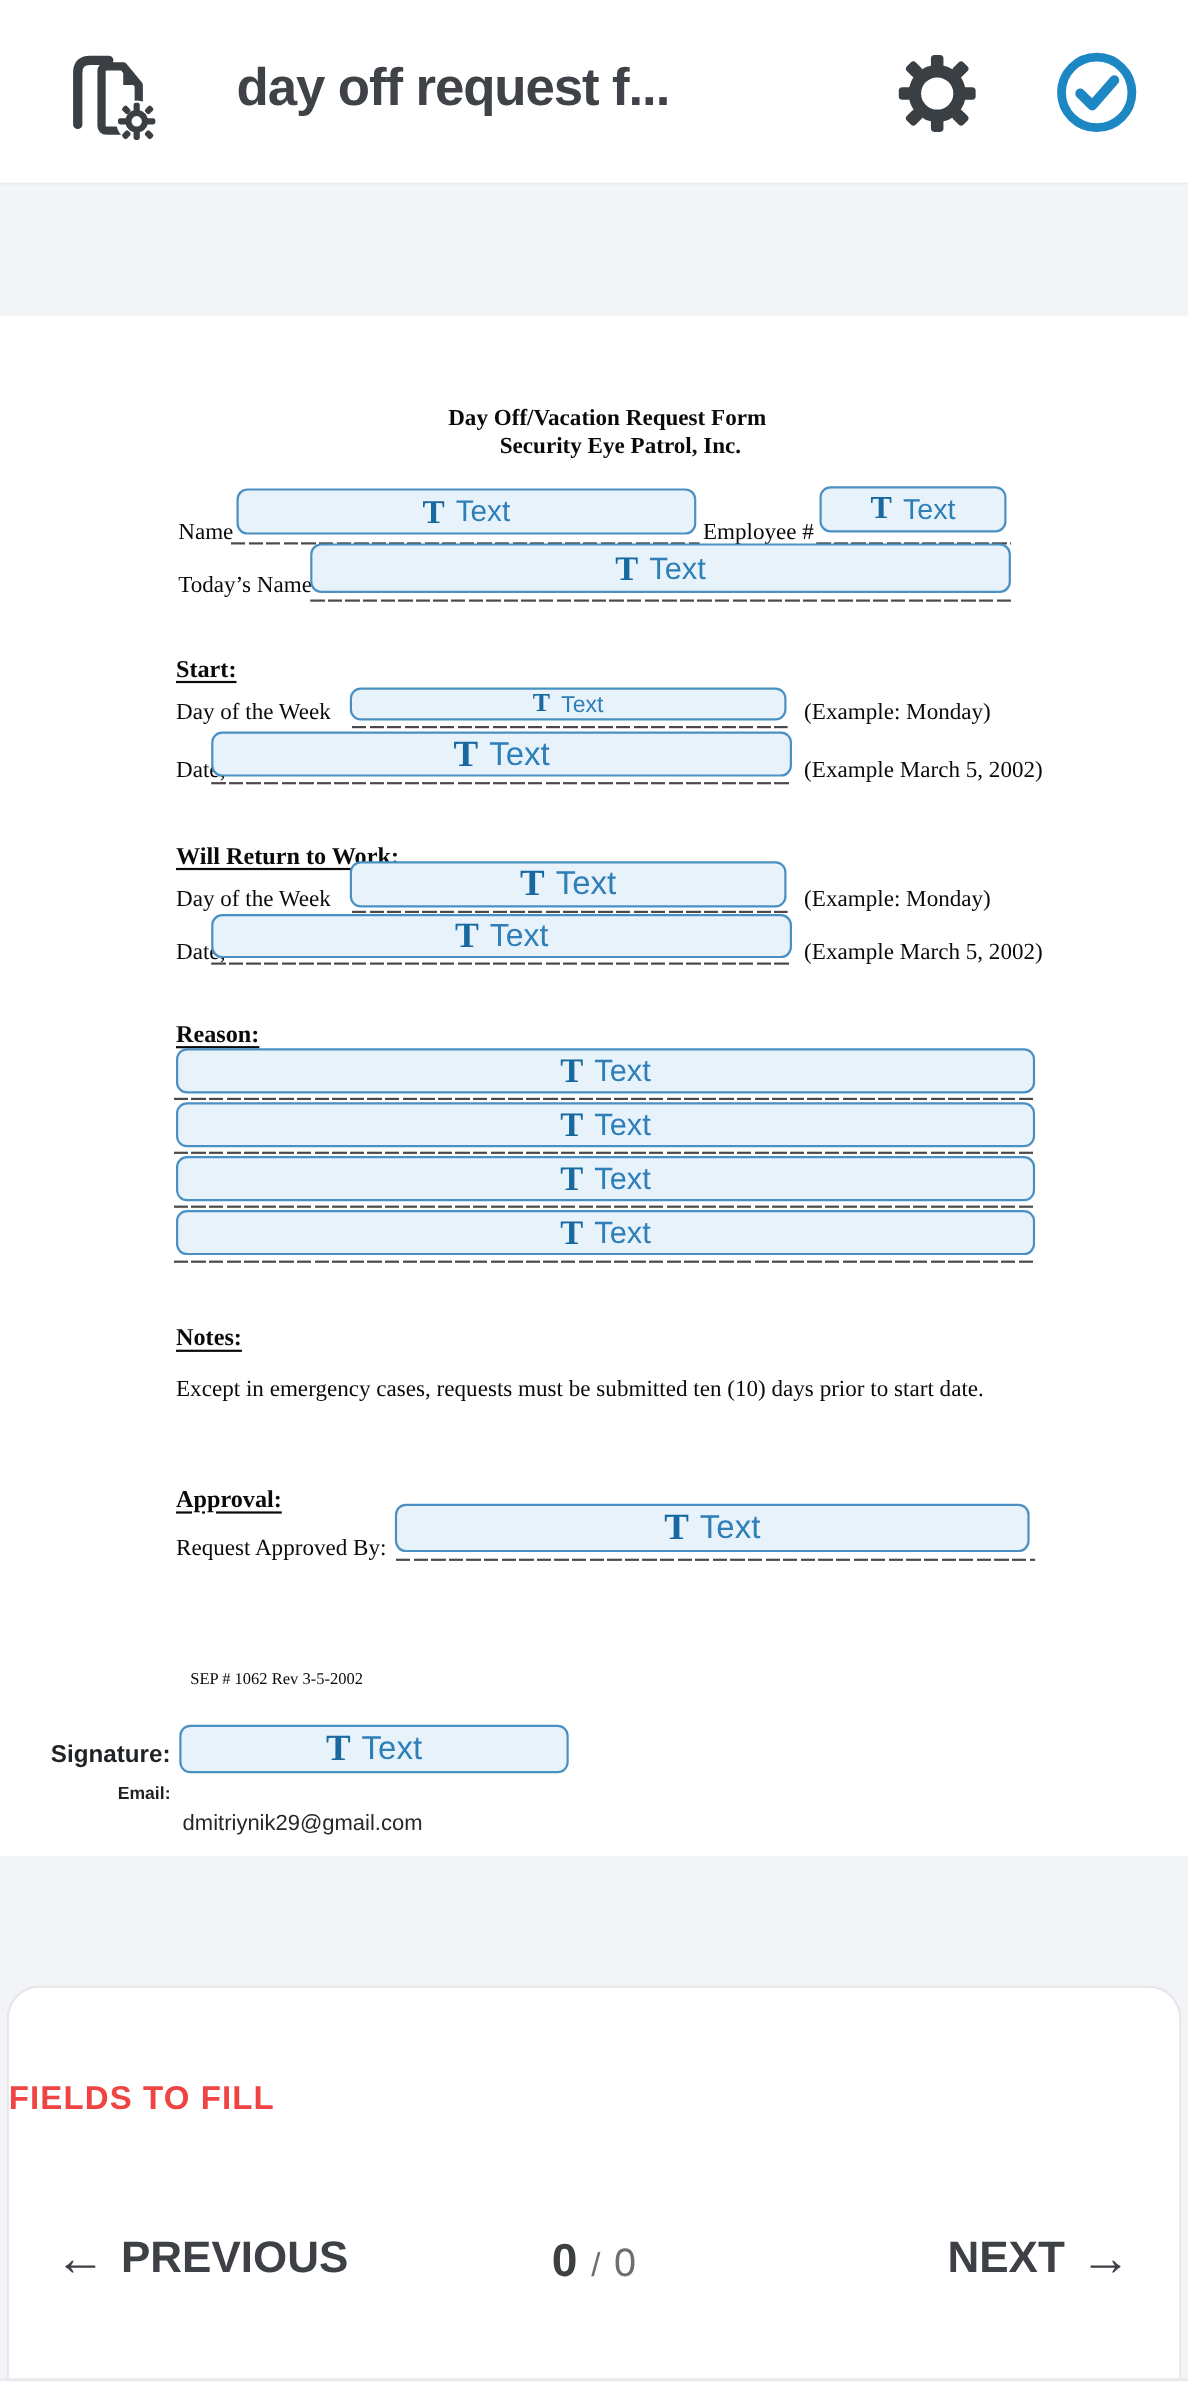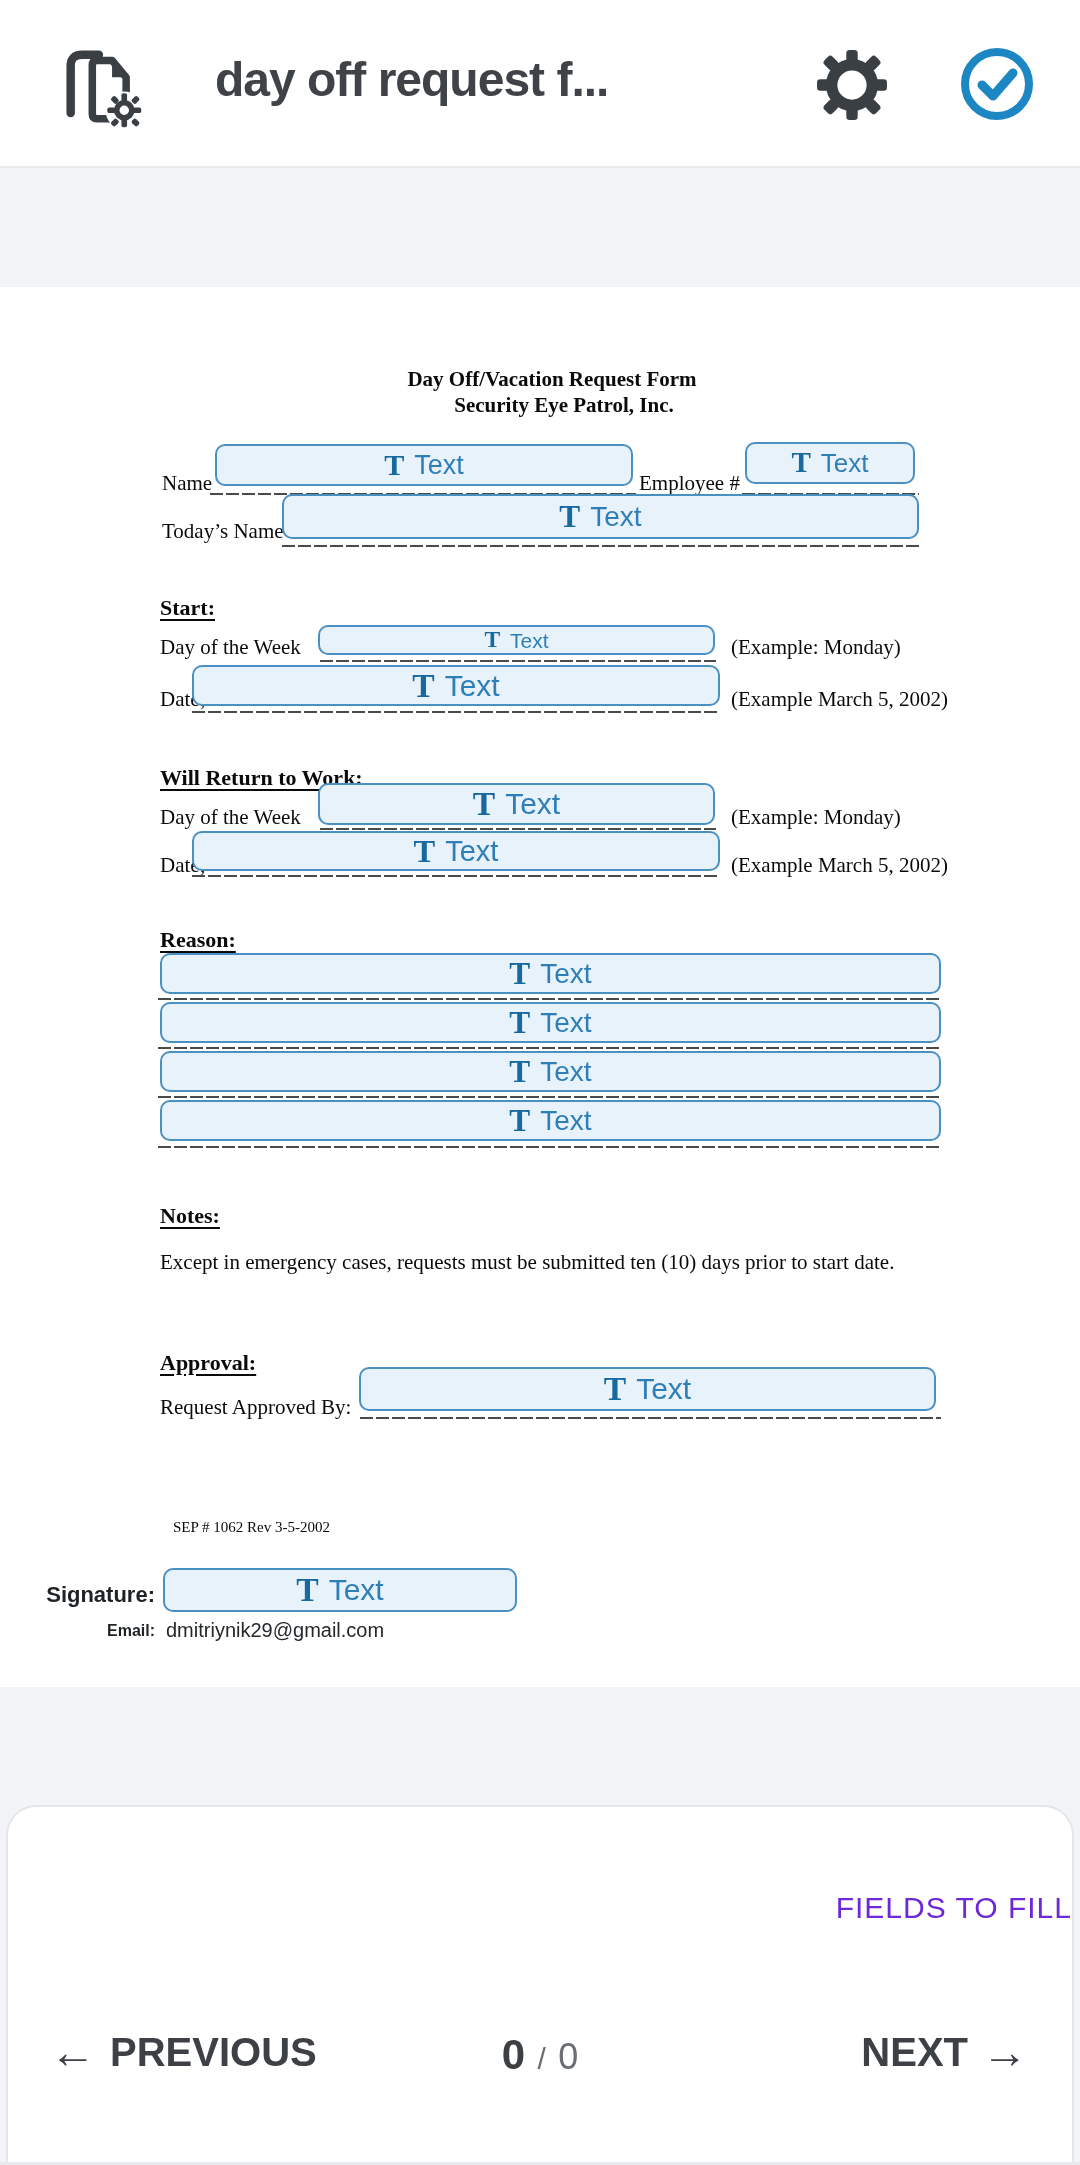--- a/index.html
+++ b/index.html
@@ -44,35 +44,35 @@
     display:flex; align-items:center; justify-content:center;
     font-family:"Liberation Sans", sans-serif; color:#2e7eb8;
   }
   .field .t-icon {
     font-family:"Liberation Serif", serif; font-weight:700; color:#17699f;
     font-size:1.12em; margin-right:10px; line-height:1;
   }
   .field .t-label { line-height:1; }
   .applabel { font-family:"Liberation Sans", sans-serif; font-weight:700; color:#1f2326;
               text-align:right; white-space:nowrap; }
-  .emailval { font-family:"Liberation Sans", sans-serif; font-size:20px; color:#24282b; }
+  .emailval { font-family:"Liberation Sans", sans-serif; font-size:20px; color:#24282b;margin-top:28px; }
 
   
   .sheet {
     position:absolute; left:6px; right:6px; top:1805px; bottom:0;
     background:#ffffff; border:2px solid #e4e6e9; border-bottom:none;
     border-radius:30px 30px 0 0;
   }
   .sheet-title {
     position:absolute; top:30px; left:0; width:100%; text-align:center;
     font-size:42px; font-weight:700; color:#3a3e42; letter-spacing:0.5px;
   }
   .sheet-subtitle {
-    position:absolute; top:84px; left:0; width:100%; text-align:right;
-    font-size:30px; font-weight:400; color:#6d28d9; letter-spacing:1px;
+    position:absolute; top:84px; left:0; width:100%; text-align:left;
+    font-size:30px; font-weight:700; color:#ef4444; letter-spacing:1px;
   }
   .navrow { position:absolute; top:222px; left:0; width:100%; height:60px; }
   .navbtn {
     position:absolute; display:flex; align-items:center; gap:14px;
     font-size:40px; font-weight:700; color:#3d4145; cursor:pointer;
   }
   .navbtn .arrow { font-size:46px; font-weight:700; line-height:1; }
   .prev { left:42px; top:0; }
   .next { right:44px; top:0; }
   .pageindicator {

